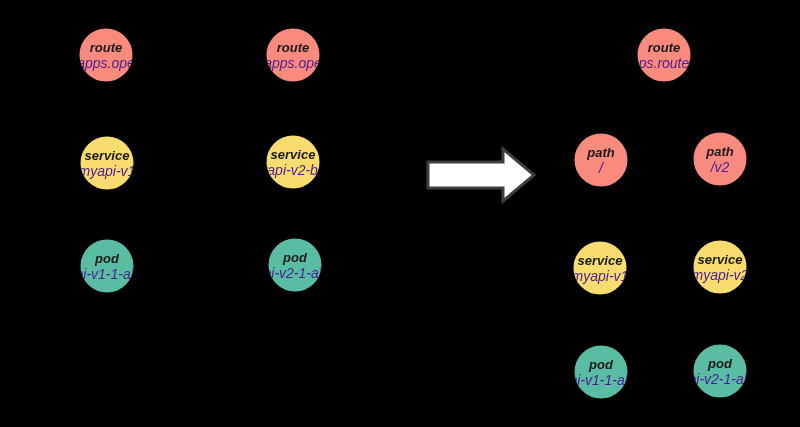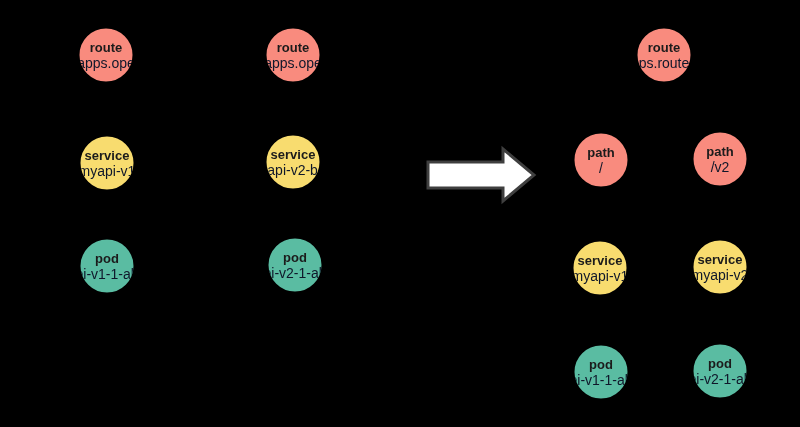--- a/index.html
+++ b/index.html
@@ -22,32 +22,33 @@
     border: 2px solid #000000;
     border-radius: 50%;
     box-sizing: border-box;
     transform: translate(-50%, -50%);
     display: flex;
     flex-direction: column;
     align-items: center;
     justify-content: center;
     overflow: hidden;
     text-align: center;
+    font-style: italic;
   }
   .node .label {
     font-weight: bold;
     font-size: 13px;
     line-height: 15px;
     color: #1b1b1b;
     white-space: nowrap;
   }
   .node .value {
     font-size: 14px;
     line-height: 17px;
-    color: #0f172a;
+    color: #4c1d95;
     white-space: nowrap;
   }
   #transform-arrow {
     position: absolute;
     left: 424px;
     top: 144px;
     width: 114px;
     height: 62px;
   }
 </style>

